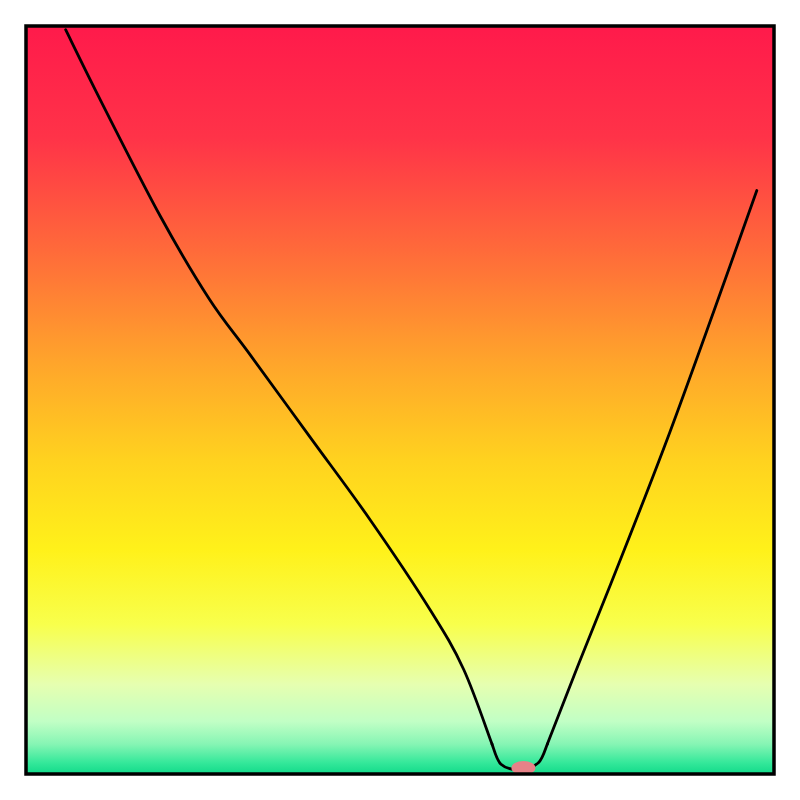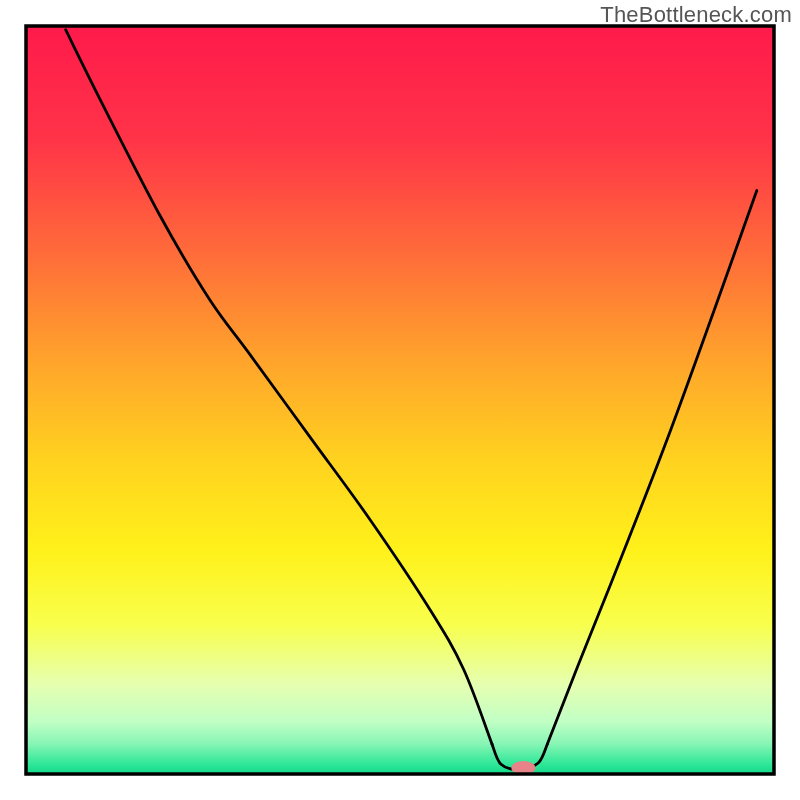--- a/index.html
+++ b/index.html
@@ -31,21 +31,20 @@
     top: 0;
     left: 0;
     width: 800px;
     height: 800px;
   }
 </style>
 </head>
 <body>
 
 <div class="container">
-  <div class="watermark">TheBottleneck.com</div>
   <svg class="chart" viewBox="0 0 800 800">
     <defs>
       <linearGradient id="bg-grad" x1="0" y1="0" x2="0" y2="1">
           <stop offset="0.00%" stop-color="#ff1a4b"></stop>
           <stop offset="15.00%" stop-color="#ff3348"></stop>
           <stop offset="30.00%" stop-color="#ff6a3a"></stop>
           <stop offset="45.00%" stop-color="#ffa52b"></stop>
           <stop offset="58.00%" stop-color="#ffd21f"></stop>
           <stop offset="70.00%" stop-color="#fff11a"></stop>
           <stop offset="80.00%" stop-color="#f8ff4c"></stop>

